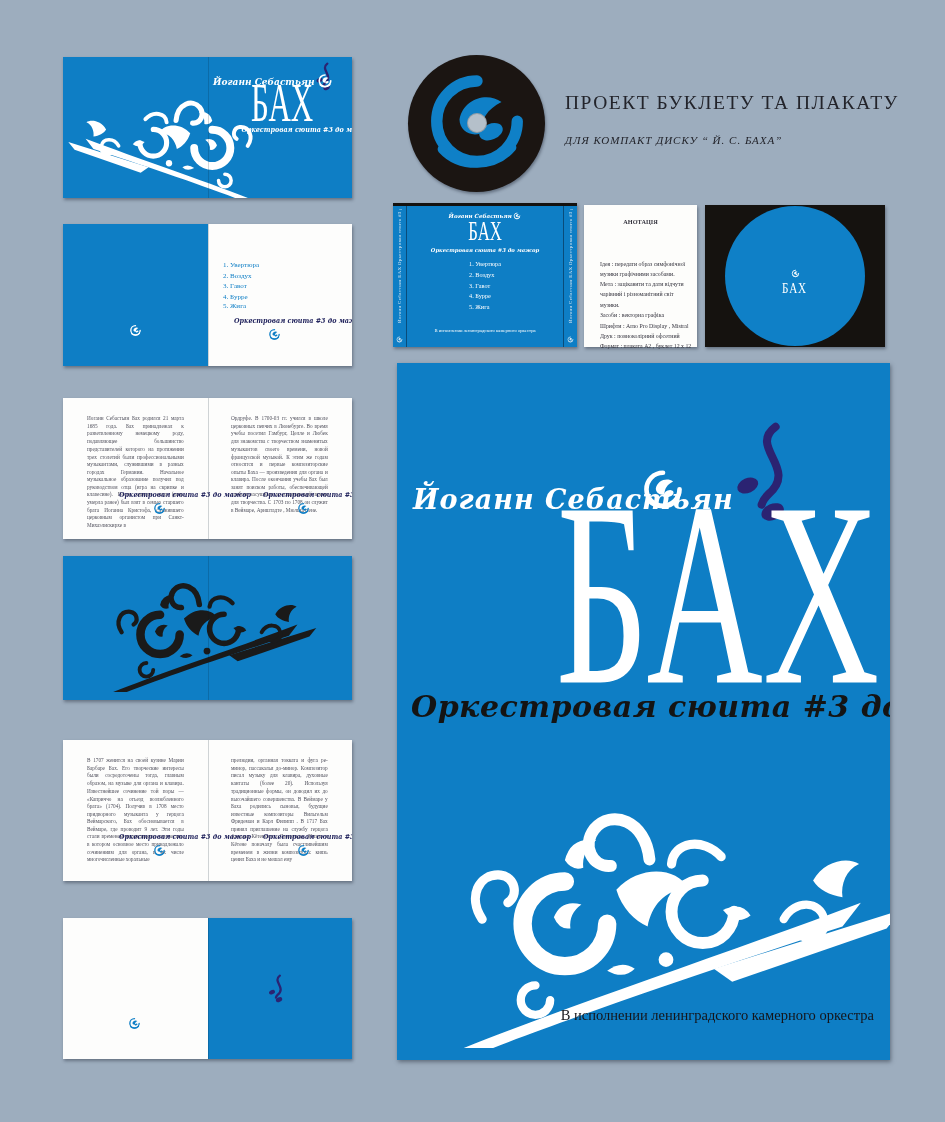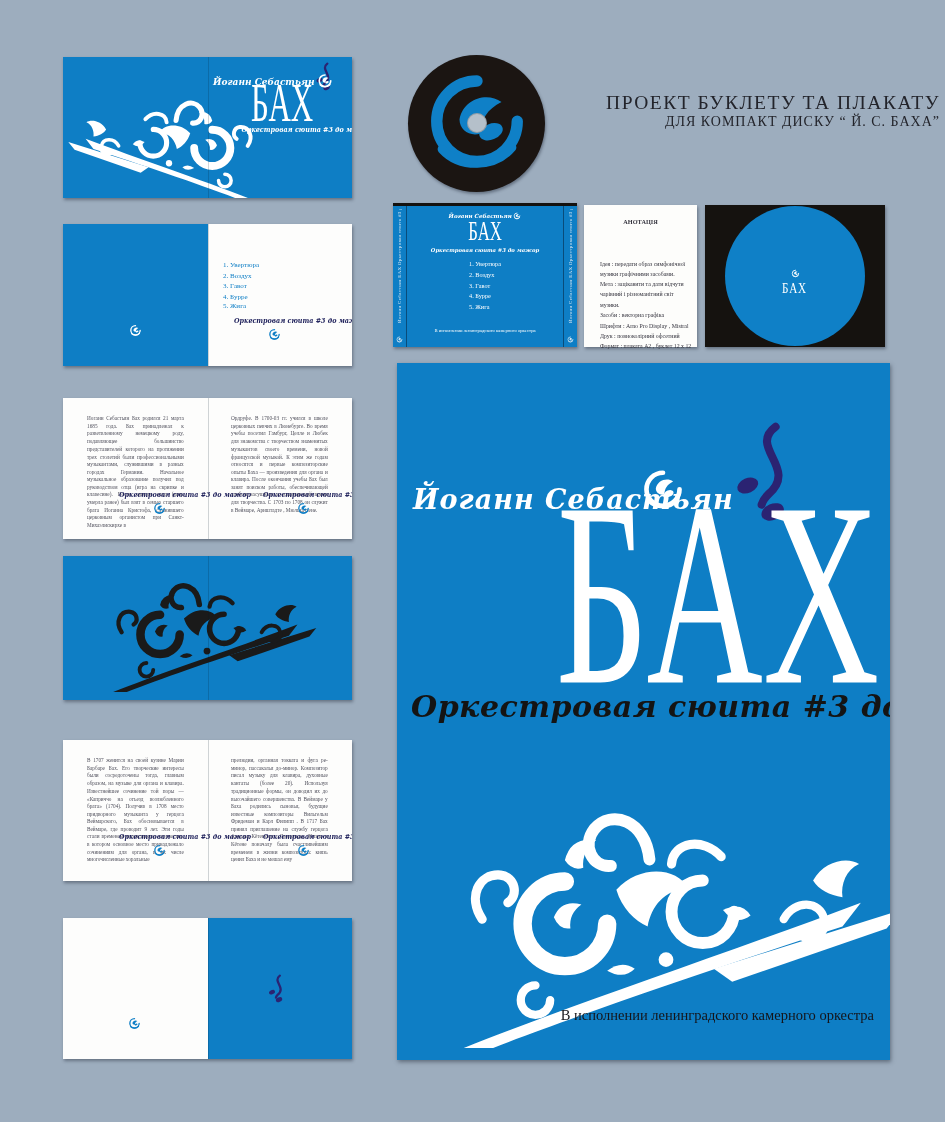--- a/index.html
+++ b/index.html
@@ -55,23 +55,23 @@
   .s6emb{position:absolute;left:65px;top:99px;width:13px;height:13px;color:#0f7fc6;}
   .s6note{position:absolute;left:57px;top:56px;width:26px;height:31px;color:#2b2372;}
 
   
   #disc{position:absolute;left:408px;top:55px;width:137px;height:137px;border-radius:50%;
         background:#1b1512;box-shadow:1px 2px 3px rgba(35,45,60,.45);}
   #disc .emb{position:absolute;left:13px;top:12px;width:112px;height:112px;color:#0f80c7;}
   .hole{position:absolute;left:59px;top:58px;width:20px;height:20px;border-radius:50%;
         background:#b5c0ca;box-shadow:inset 0 0 0 1px rgba(0,0,0,.18);}
 
-  #project-title{position:absolute;left:565px;top:92px;width:375px;text-align:right;color:#23242b;}
+  #project-title{position:absolute;left:565px;top:92px;width:375px;text-align:left;color:#23242b;}
   .hdr1{font-size:19.5px;letter-spacing:1.5px;white-space:nowrap;}
-  .hdr2{font-size:14px;letter-spacing:1px;margin-top:0;white-space:nowrap;}
+  .hdr2{font-size:11px;letter-spacing:1px;margin-top:20px;white-space:nowrap;font-style:italic;}
 
   
   #cdback{position:absolute;left:393px;top:203px;width:184px;height:144px;background:#0e7ec5;
           overflow:hidden;box-shadow:1px 2px 3px rgba(35,45,60,.45);}
   .topbar{position:absolute;left:0;top:0;right:0;height:3px;background:#14110e;}
   .spine{position:absolute;top:3px;bottom:0;width:13px;overflow:hidden;}
   .spineL{left:0;border-right:1px solid rgba(5,35,60,.55);}
   .spineR{right:0;border-left:1px solid rgba(5,35,60,.55);}
   .spinetext{display:block;writing-mode:vertical-rl;transform:rotate(180deg);height:114px;margin:3px auto 0;
              font-size:5px;color:#ddeaf4;letter-spacing:.3px;overflow:hidden;white-space:nowrap;}

